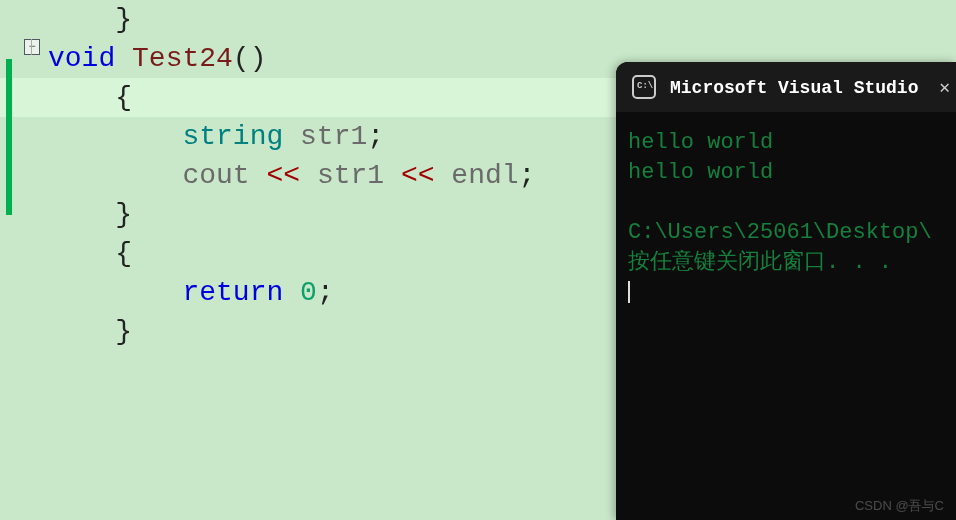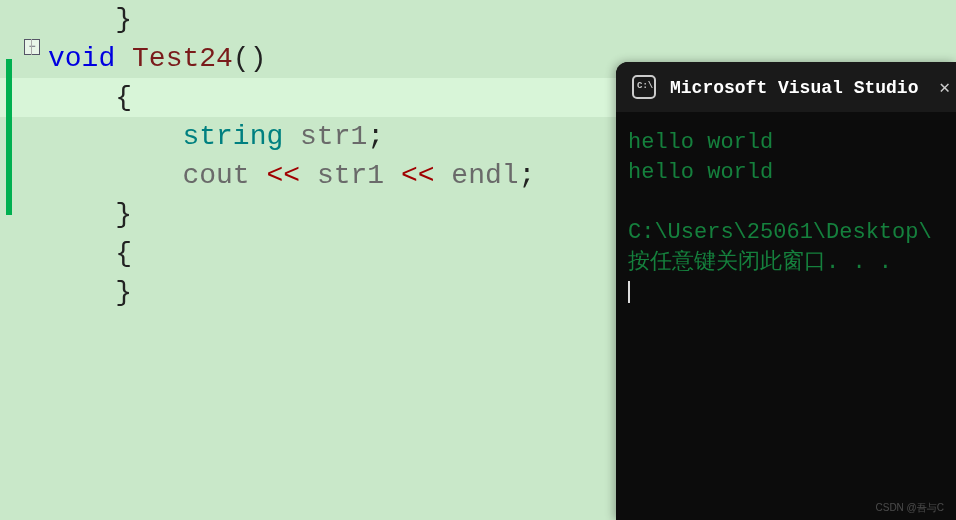--- a/index.html
+++ b/index.html
@@ -138,21 +138,21 @@
     .cursor {
       display: inline-block;
       width: 2px; height: 22px;
       background: #ddd;
       vertical-align: middle;
     }
     .watermark {
       position: absolute;
       right: 12px;
       bottom: 5px;
-      font-size: 10px;
+      font-size: 13px;
       color: rgba(255,255,255,0.25);
       font-family: sans-serif;
     }
   </style>
 </head>
 <body>
 
 <div class="editor">
   <div class="code-area" id="code-area">
       <div class="line">
@@ -194,20 +194,26 @@
           <div class="vline"></div>
           <div class="change-bar"></div>
         </div>
         <div class="code">    <span class="punc">}</span></div>
       </div>
       <div class="line">
         <div class="gutter">
           <div class="vline"></div>
         </div>
         <div class="code">    <span class="punc">{</span></div>
+      </div>
+      <div class="line">
+        <div class="gutter">
+          <div class="vline"></div>
+        </div>
+        <div class="code">        <span class="kw">return</span><span> </span><span class="num">0</span><span class="punc">;</span></div>
       </div>
       <div class="line">
         <div class="gutter">
           <div class="vline"></div>
         </div>
         <div class="code">    <span class="punc">}</span></div>
       </div>
     </div>
 </div>
 

